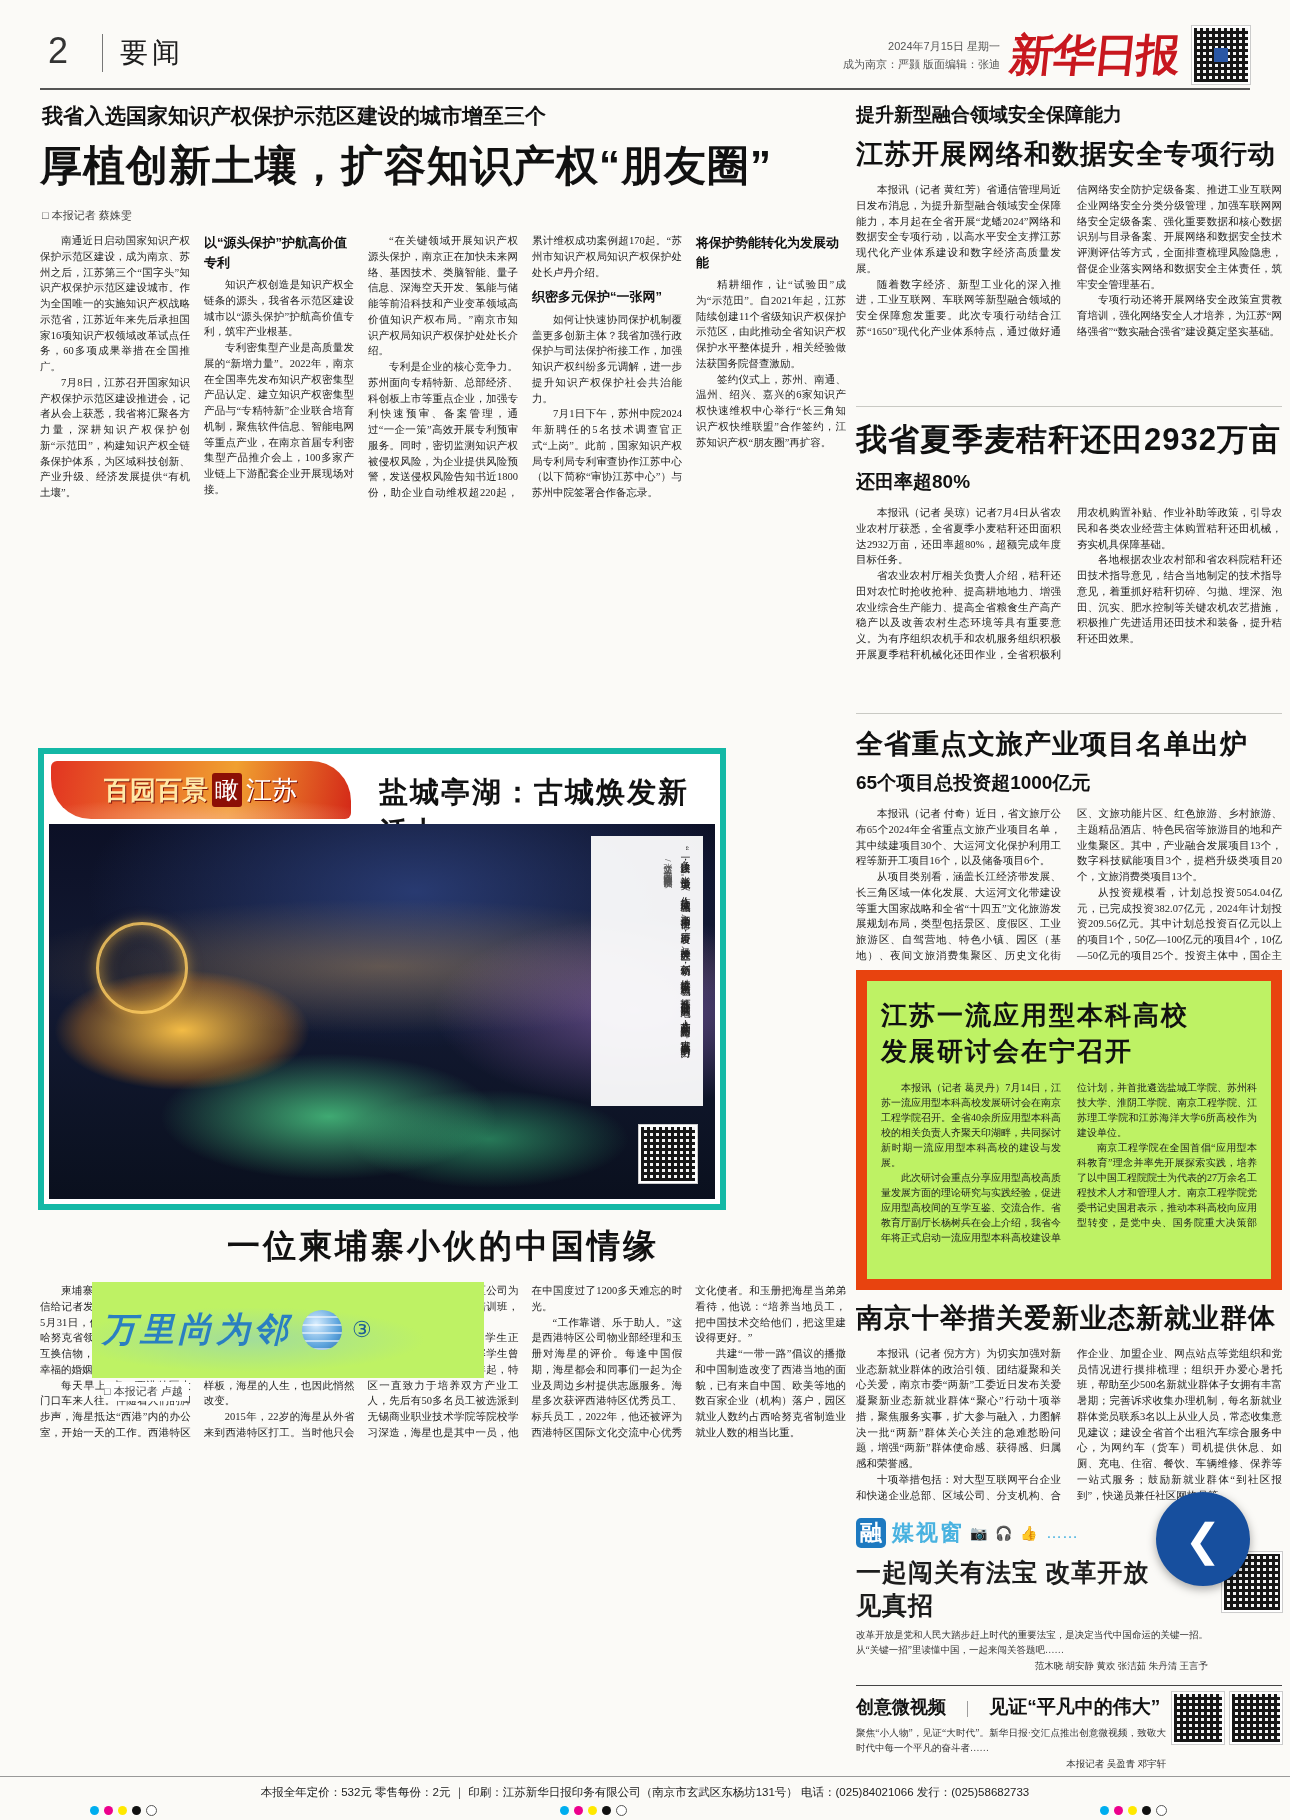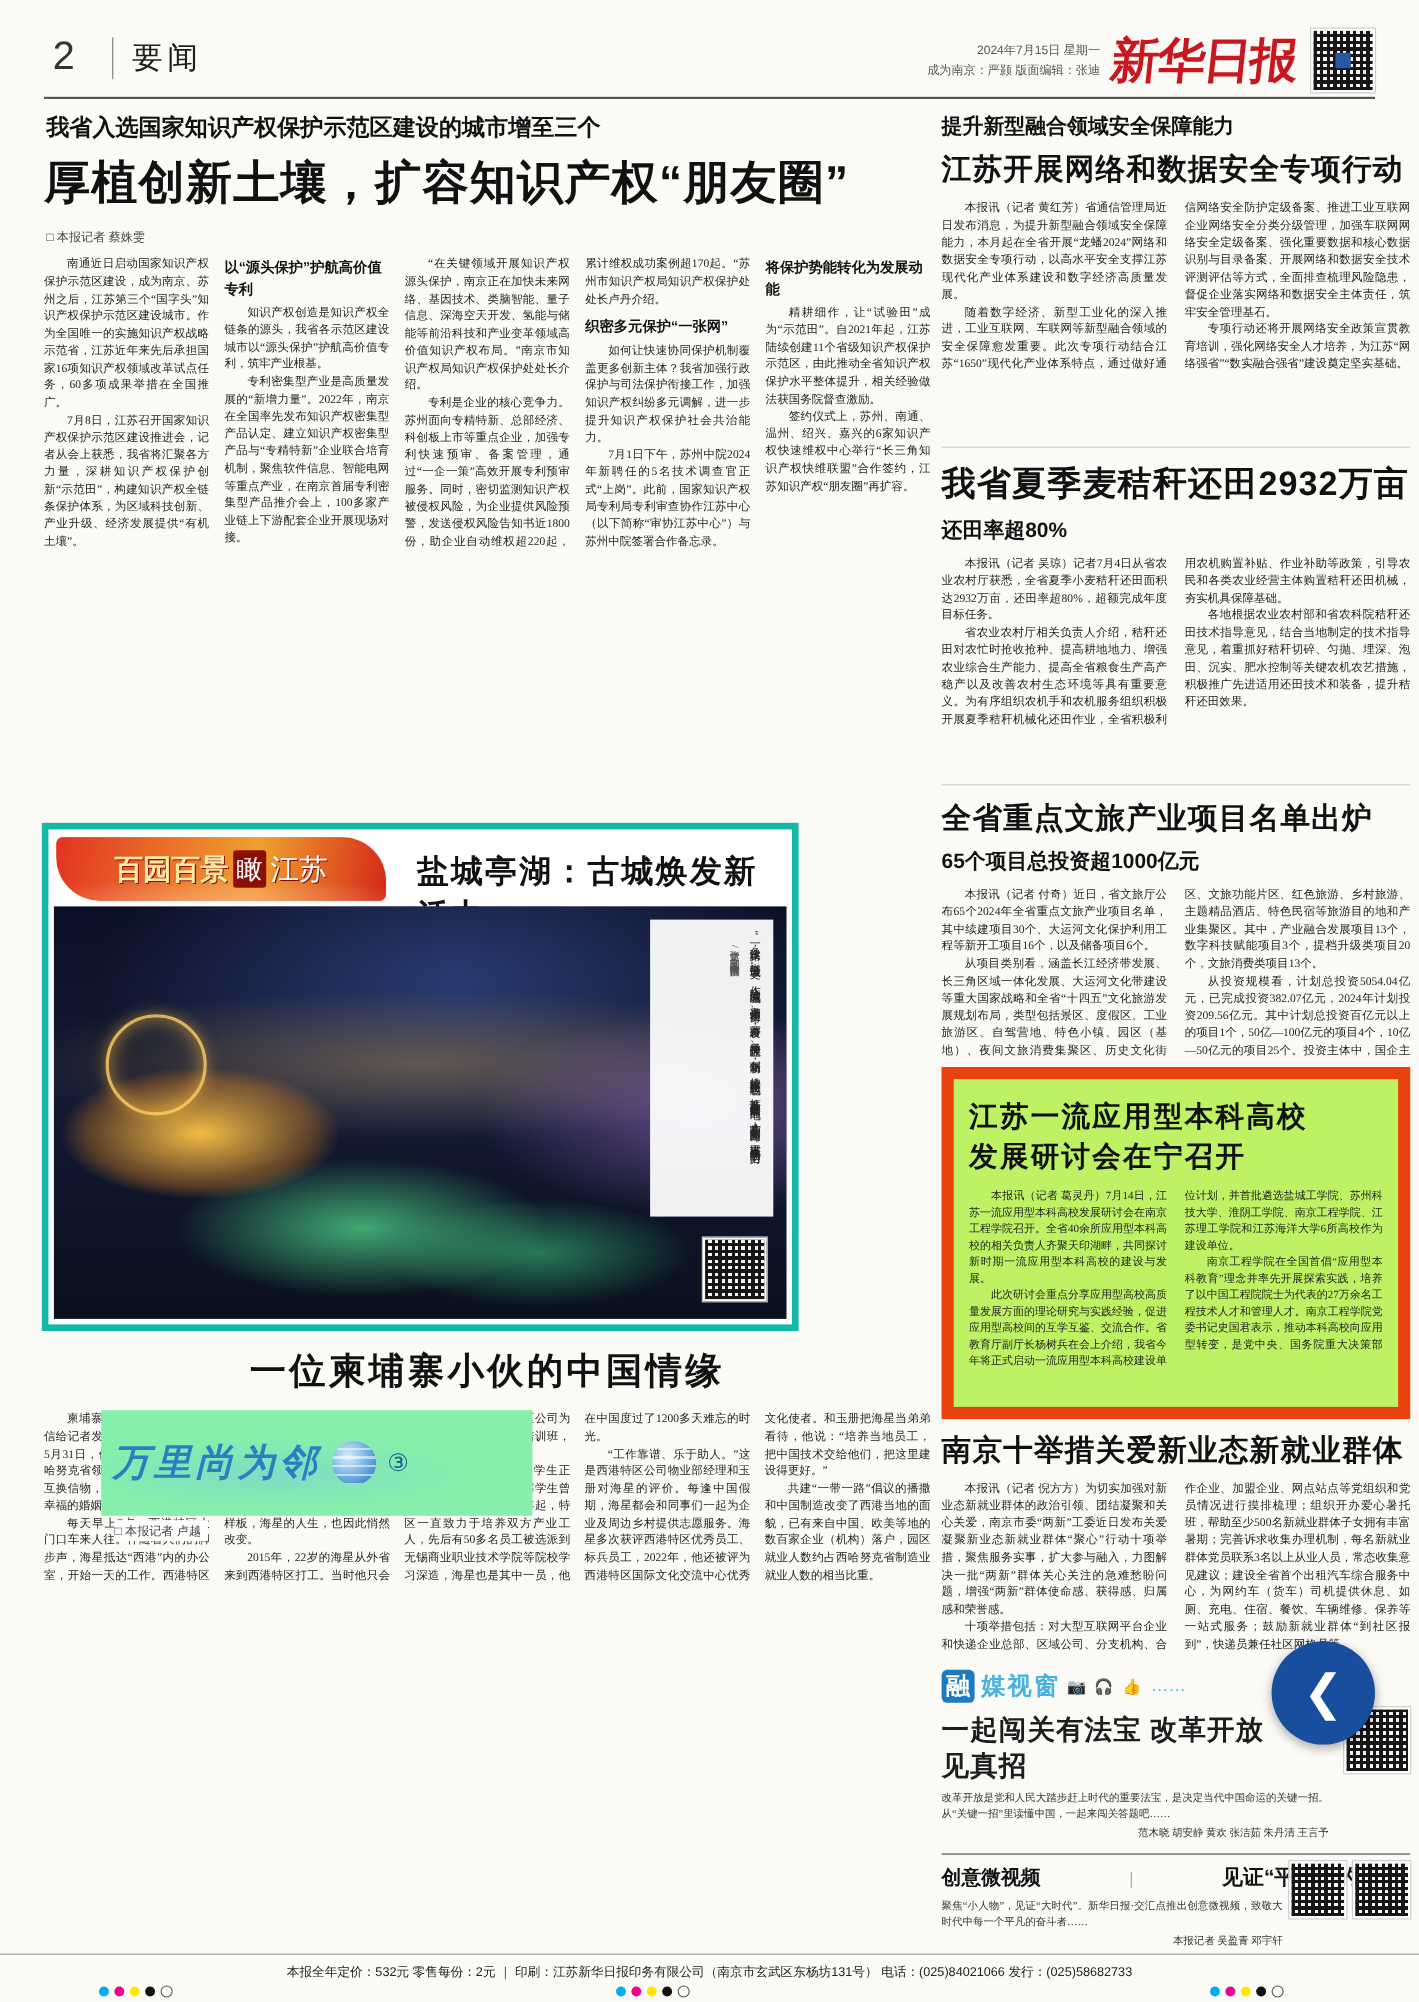--- a/index.html
+++ b/index.html
@@ -52,21 +52,21 @@
   .wheel{position:absolute;left:7%;top:26%;width:86px;height:86px;border:3px solid rgba(255,205,95,.85);border-radius:50%;
          box-shadow:0 0 18px rgba(255,190,60,.6) inset,0 0 14px rgba(255,190,60,.5);}
   .caption-panel{position:absolute;top:12px;right:12px;height:270px;width:112px;background:rgba(255,255,255,.94);
       padding:10px 8px;box-sizing:border-box;writing-mode:vertical-rl;font-size:10px;line-height:1.9;letter-spacing:1px;color:#222;}
   .caption-credit{font-size:9px;color:#555;margin-top:10px;}
   .photo-qr{position:absolute;right:18px;bottom:16px;width:54px;height:54px;}
   
   .cambodia{position:absolute;left:40px;top:1224px;width:806px;height:552px;}
   .cam-headline{font-size:33px;text-align:center;letter-spacing:3px;margin-bottom:14px;}
   .cam-cols{column-count:5;column-gap:13px;height:478px;overflow:hidden;font-size:10.5px;line-height:1.5;}
-  .cam-graphic{position:absolute;left:52px;top:58px;width:392px;height:96px;background:#86efac;z-index:2;
+  .cam-graphic{position:absolute;left:52px;top:58px;width:392px;height:96px;background:#bef264;z-index:2;
       display:flex;align-items:center;gap:10px;padding:4px 10px;box-sizing:border-box;}
   .cam-swoosh{position:absolute;inset:0;background:radial-gradient(ellipse 60% 45% at 40% 60%, rgba(120,190,235,.40), transparent 75%);}
   .cam-script{font-family:"Liberation Serif",serif;font-style:italic;font-weight:bold;font-size:34px;color:#2a7fc1;letter-spacing:4px;z-index:1;}
   .globe{width:40px;height:40px;border-radius:50%;z-index:1;background:
       repeating-linear-gradient(0deg, rgba(255,255,255,.55) 0 2px, transparent 2px 8px),
       radial-gradient(circle at 35% 35%, #d9eeff, #5da4dd 60%, #2f6fae);}
   .circ-num{font-size:22px;color:#1d5e94;z-index:1;}
   .cam-byline{position:absolute;left:64px;top:158px;z-index:2;background:#fff;font-size:11px;color:#444;
       font-family:"Liberation Sans",sans-serif;padding:2px 6px 2px 0;}
   
@@ -84,21 +84,21 @@
   .media-sq{width:30px;height:30px;background:#1d79c0;color:#fff;font-weight:bold;font-size:22px;line-height:30px;text-align:center;border-radius:5px;}
   .media-word{font-size:22px;font-weight:bold;letter-spacing:2px;color:#49b2e0;}
   .media-icons{font-size:14px;letter-spacing:2px;color:#49b2e0;}
   .media-dots{color:#49b2e0;font-size:16px;}
   .media-headrow{position:relative;margin-top:8px;min-height:60px;}
   .media-headline{font-size:25px;letter-spacing:1px;font-family:"Liberation Serif",serif;font-weight:bold;width:300px;}
   .media-qr{position:absolute;right:0;top:-4px;width:56px;height:56px;}
   .media-body{font-size:9.5px;line-height:1.55;color:#333;margin-top:6px;width:352px;text-align:justify;}
   .media-names{font-size:9.5px;color:#333;text-align:right;width:352px;margin-top:3px;}
   .video{margin-top:12px;border-top:1px solid #444;padding-top:8px;position:relative;}
-  .video-titlerow{display:flex;align-items:baseline;gap:4px;justify-content:space-between;}
+  .video-titlerow{display:flex;align-items:baseline;gap:20px;}
   .video-label{font-size:18px;color:#111;}
   .video-sep{color:#888;}
   .video-title{font-size:19px;}
   .video-body{font-size:9.5px;line-height:1.55;color:#333;margin-top:6px;width:310px;text-align:justify;}
   .video-byline{font-size:9.5px;color:#333;text-align:right;width:310px;margin-top:2px;}
   .video-qrs{position:absolute;right:0;top:6px;display:flex;gap:6px;}
   .video-qrs .qr{width:48px;height:48px;}
   
   .nav-prev{position:absolute;left:1156px;top:1492px;width:94px;height:94px;border:none;border-radius:50%;
       background:#174f9e;color:#fff;font-size:44px;cursor:pointer;z-index:20;box-shadow:0 3px 10px rgba(0,0,0,.35);

